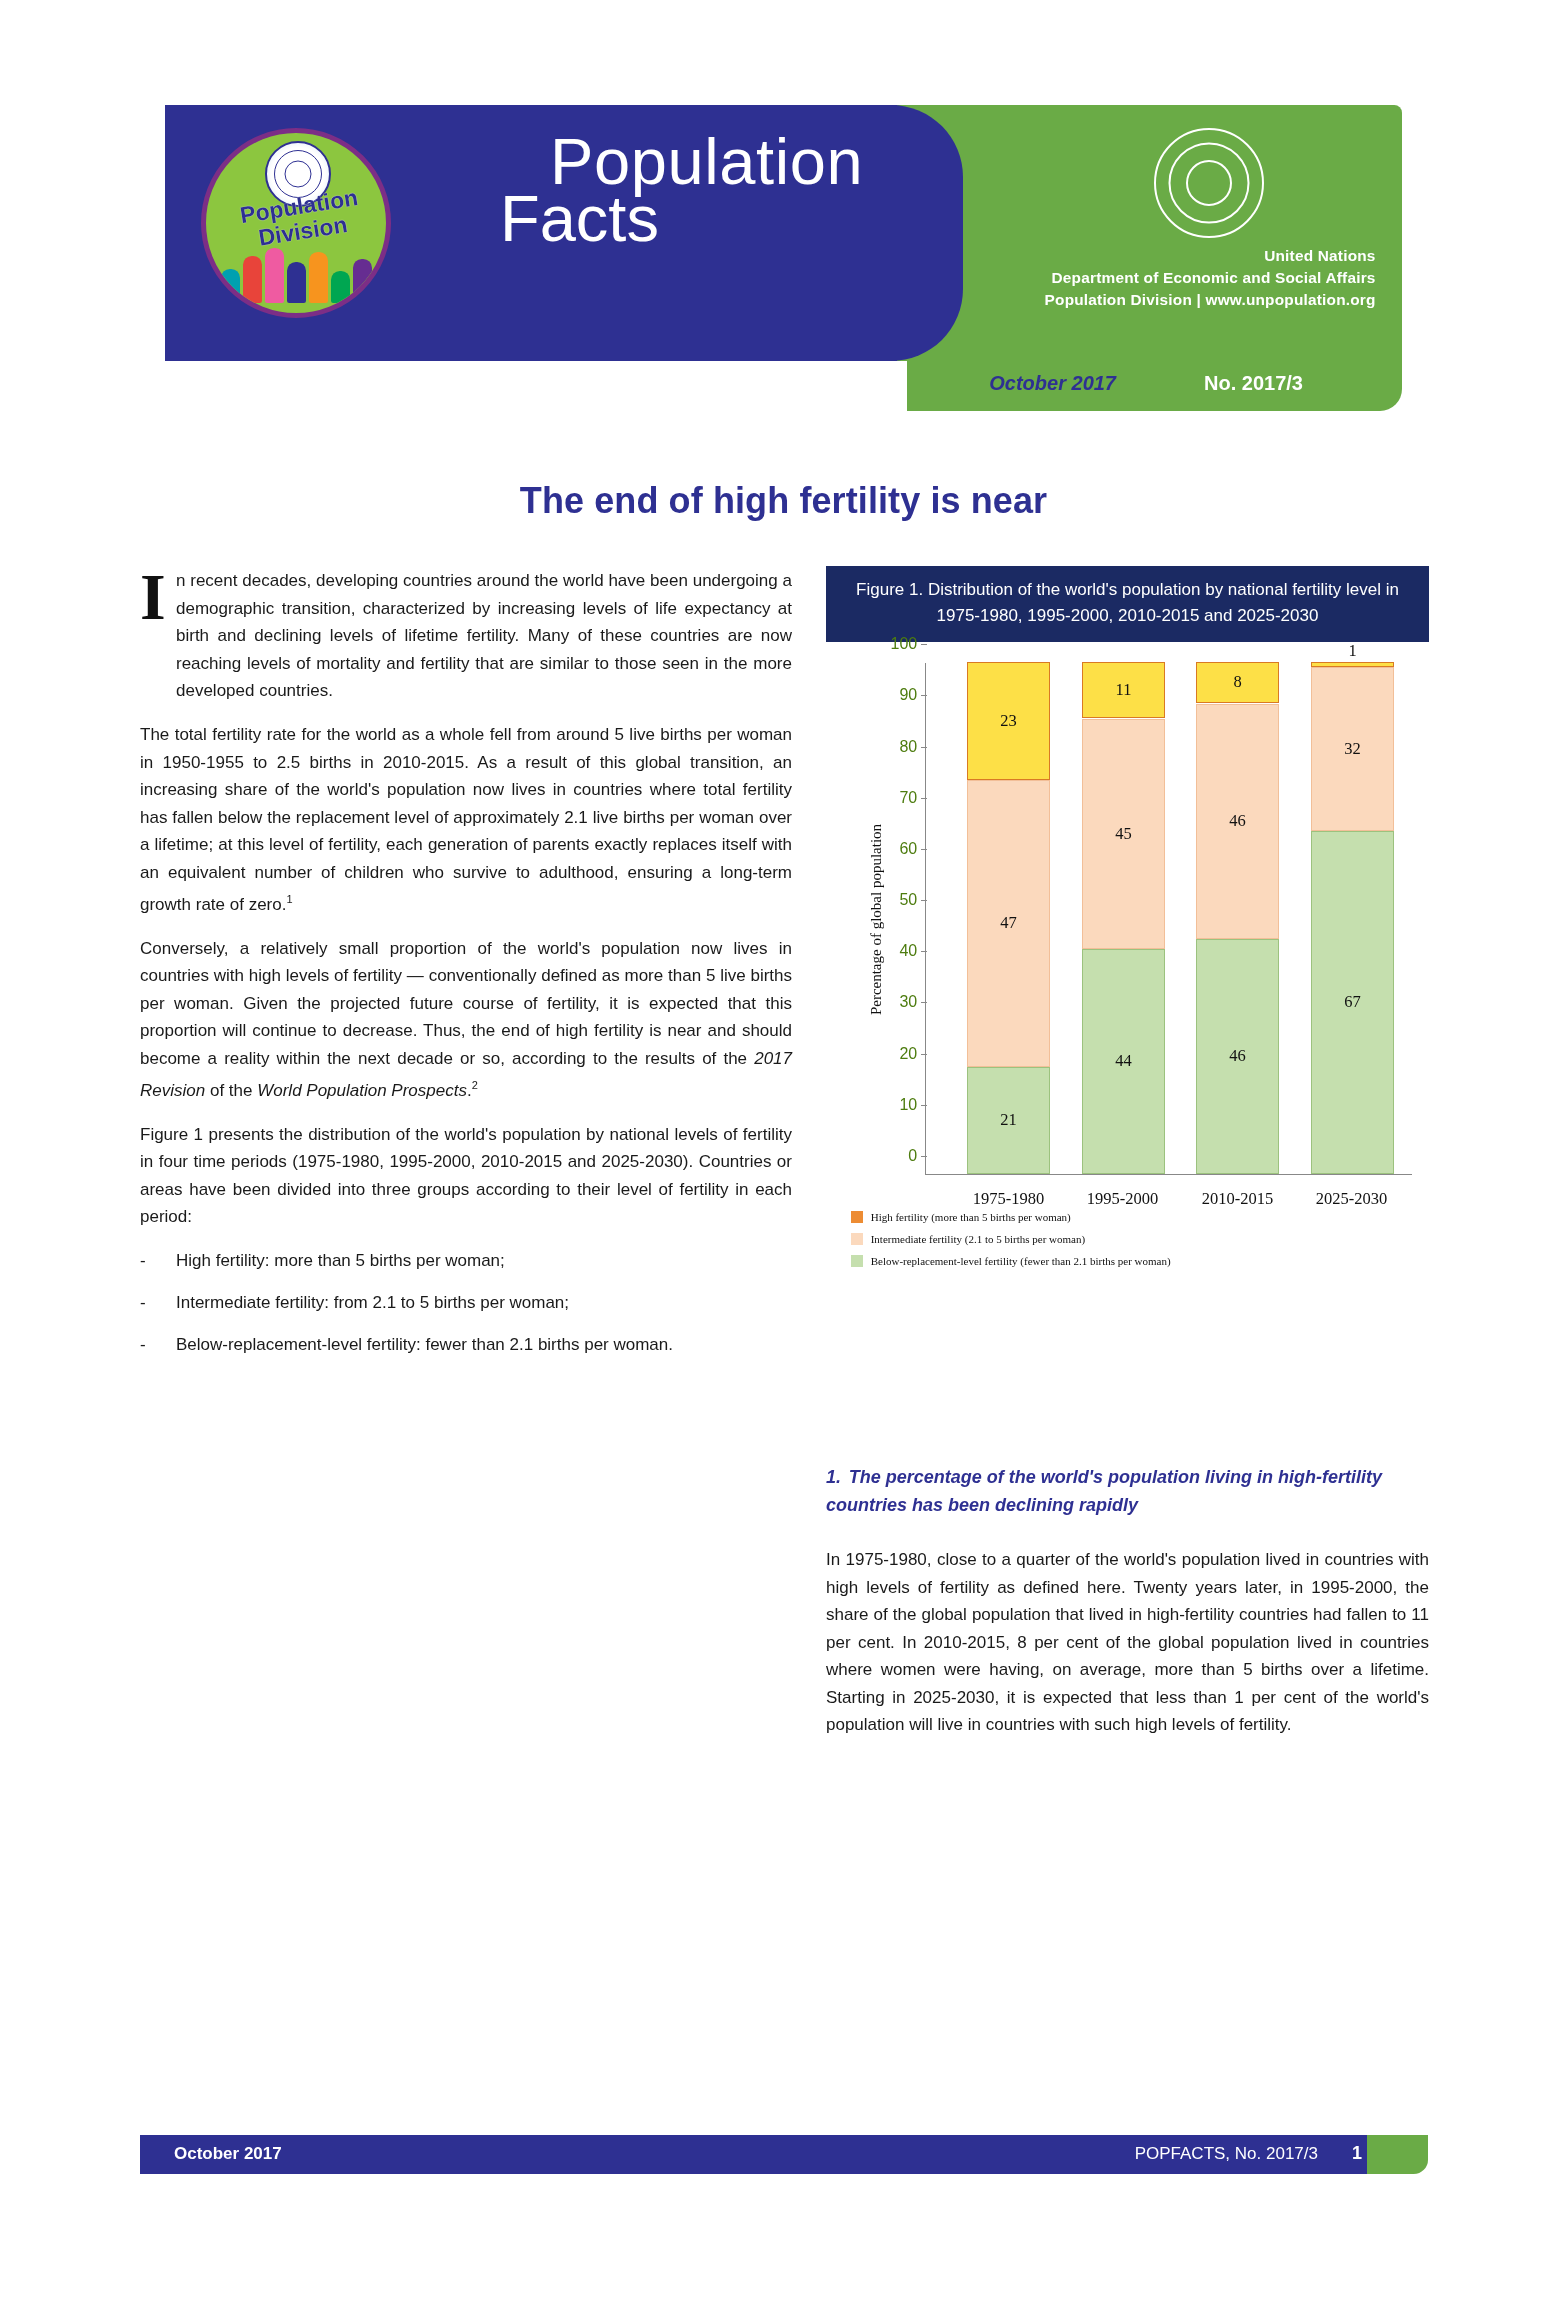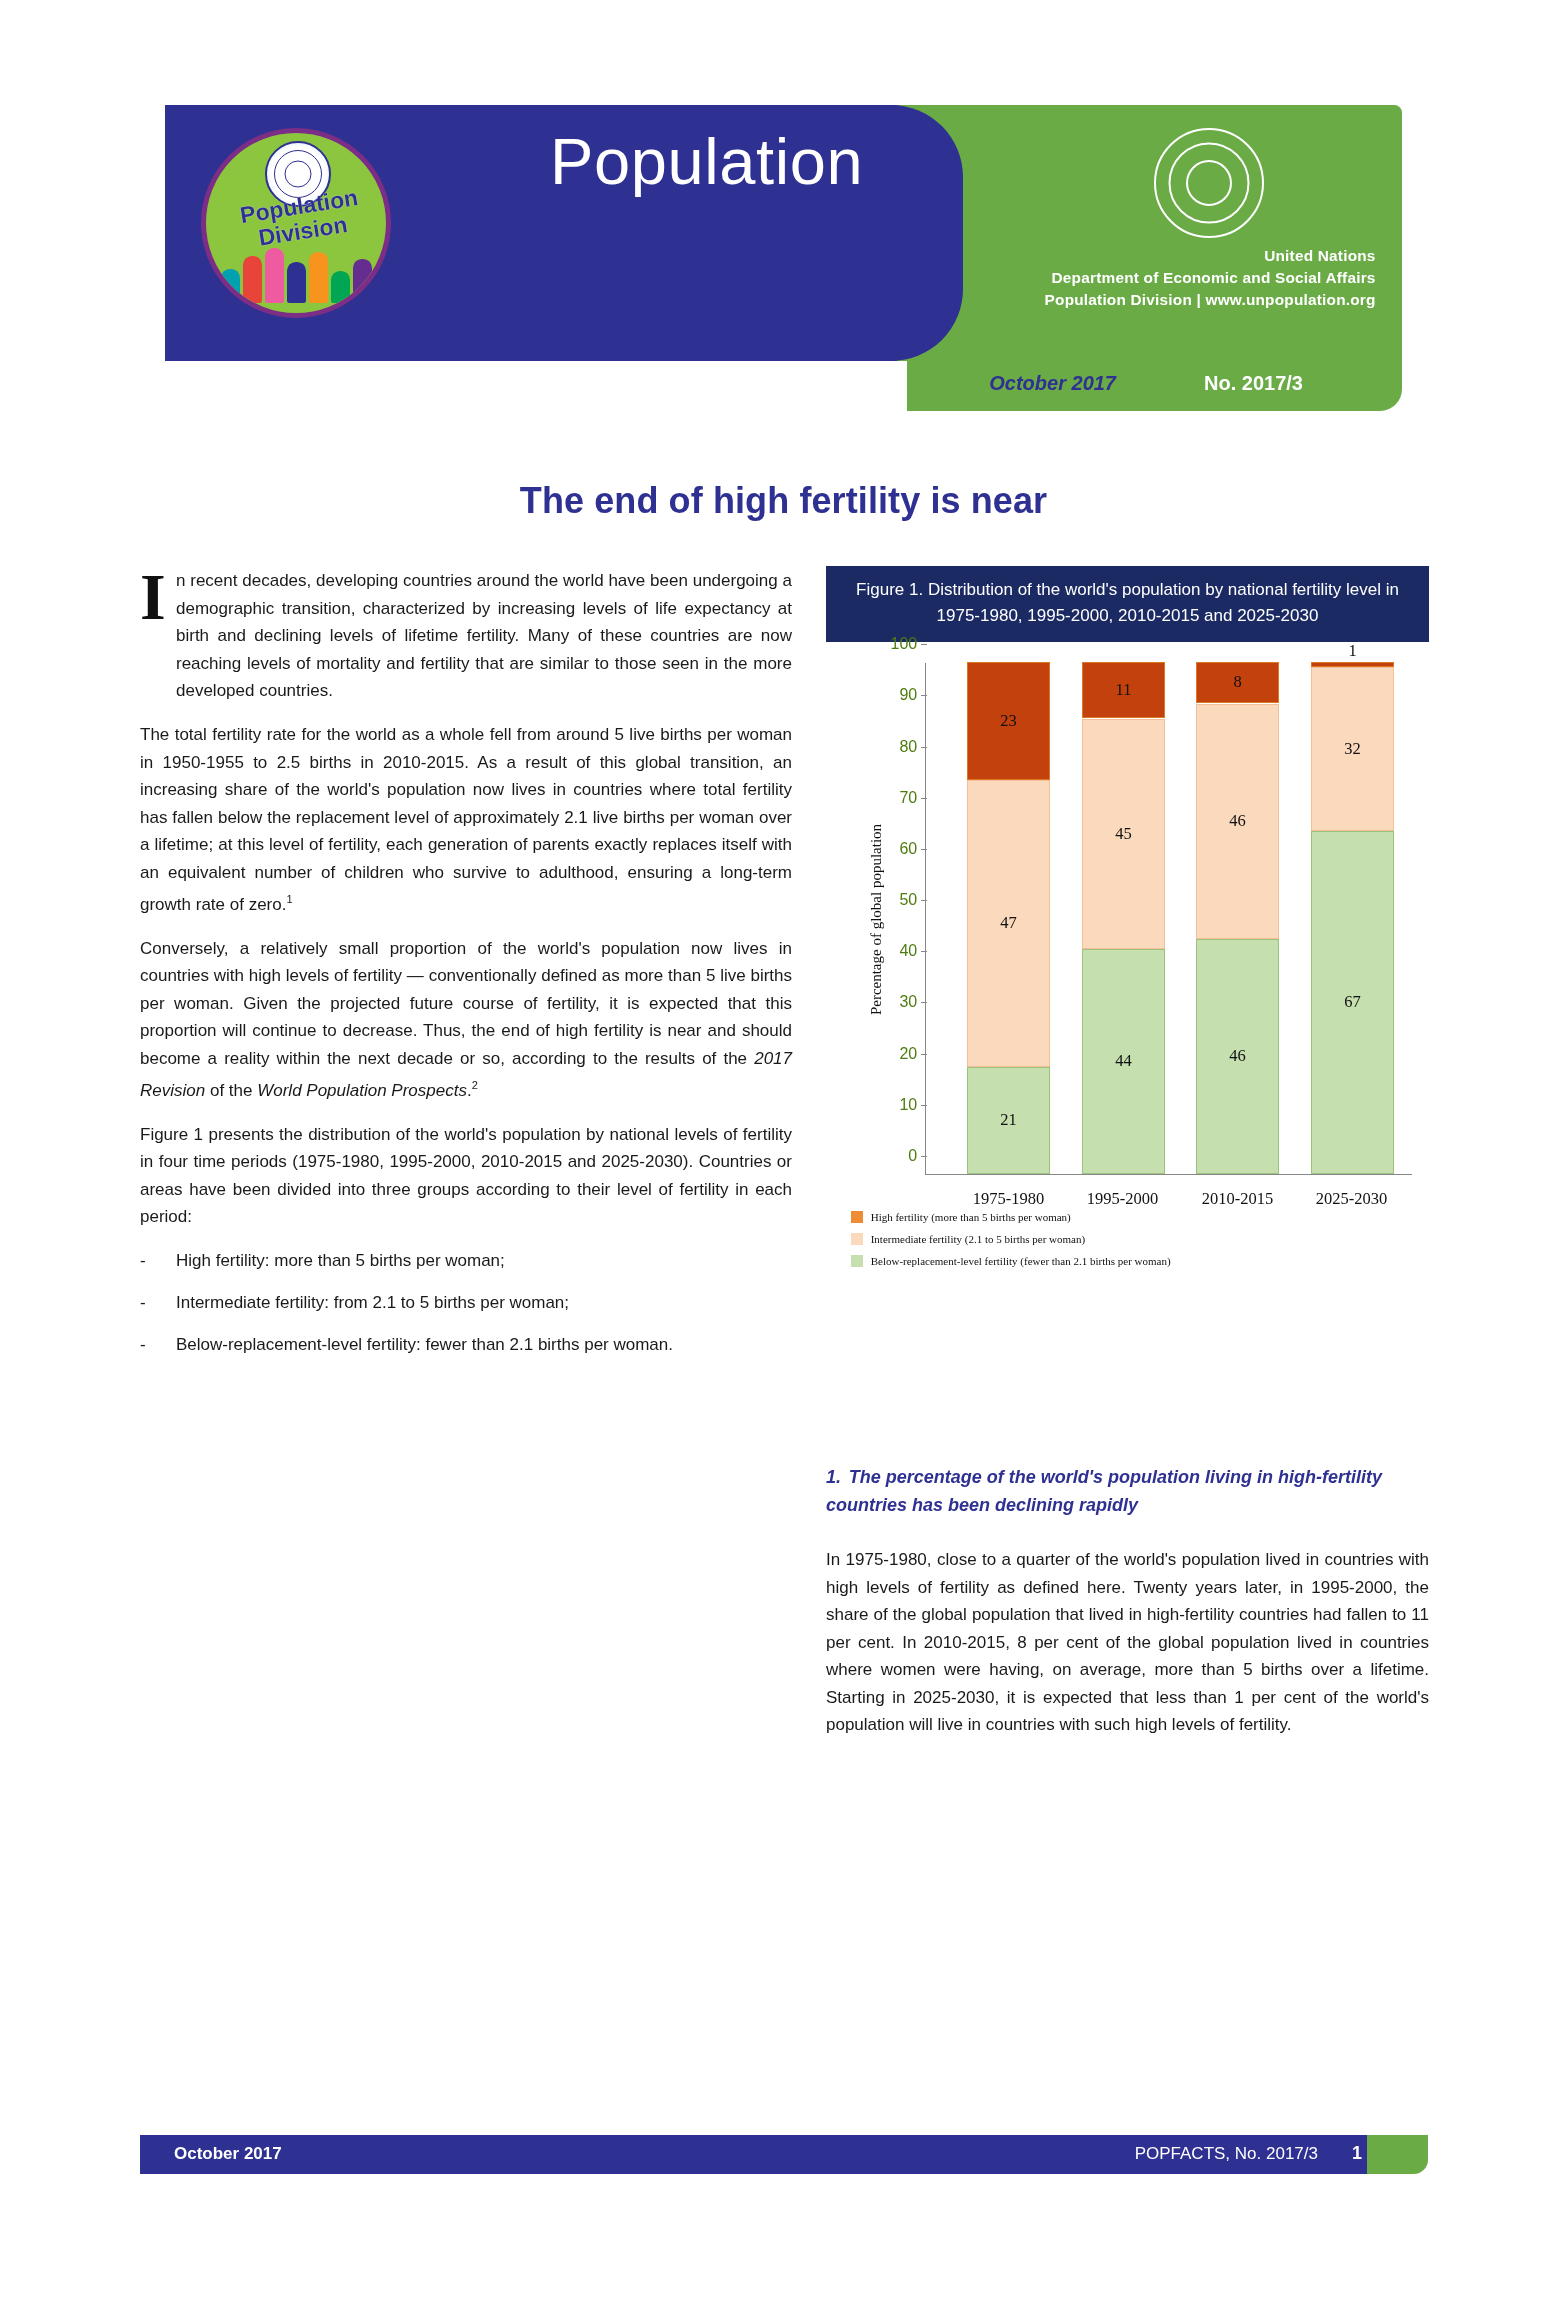--- a/index.html
+++ b/index.html
@@ -239,21 +239,21 @@
   .seg span {
     position:absolute; left:0; right:0; top:50%;
     transform: translateY(-50%);
     text-align:center;
     font-family:"Liberation Serif", serif;
     font-size: 16.5px;
     color:#111;
   }
   .seg.low  { background:#c5dfae; border:0.6px solid #9cc27e;}
   .seg.mid  { background:#fbd9bd; border:0.6px solid #f2bf98;}
-  .seg.high { background:#c2410c; border:0.6px solid #d97a23;}
+  .seg.high { background:#fde047; border:0.6px solid #d97a23;}
   .xlabel {
     position:absolute;
     top: 526px;
     text-align:center;
     width: 121px;
     font-family:"Liberation Serif", serif;
     font-size: 16.5px;
     color:#111;
   }
   .legend {
@@ -332,20 +332,21 @@
         <span style="left:44px; height:55px;background:#ef5ba1;"></span>
         <span style="left:66px;height:41px; background:#2e3092;"></span>
         <span style="left:88px;height:51px; background:#f7941e;"></span>
         <span style="left:110px;height:32px; background:#00a651;"></span>
         <span style="left:132px;height:44px; background:#662d91;"></span>
       </div>
     </div>
 
     <div class="title-block">
       <div class="title-pop">Population</div>
+      <div class="title-facts">Facts</div>
     </div>
 
     <div class="un-right-emblem"></div>
 
     <div class="org-lines">
       <div>United Nations</div>
       <div>Department of Economic and Social Affairs</div>
       <div>Population Division  |   www.unpopulation.org</div>
     </div>
 

